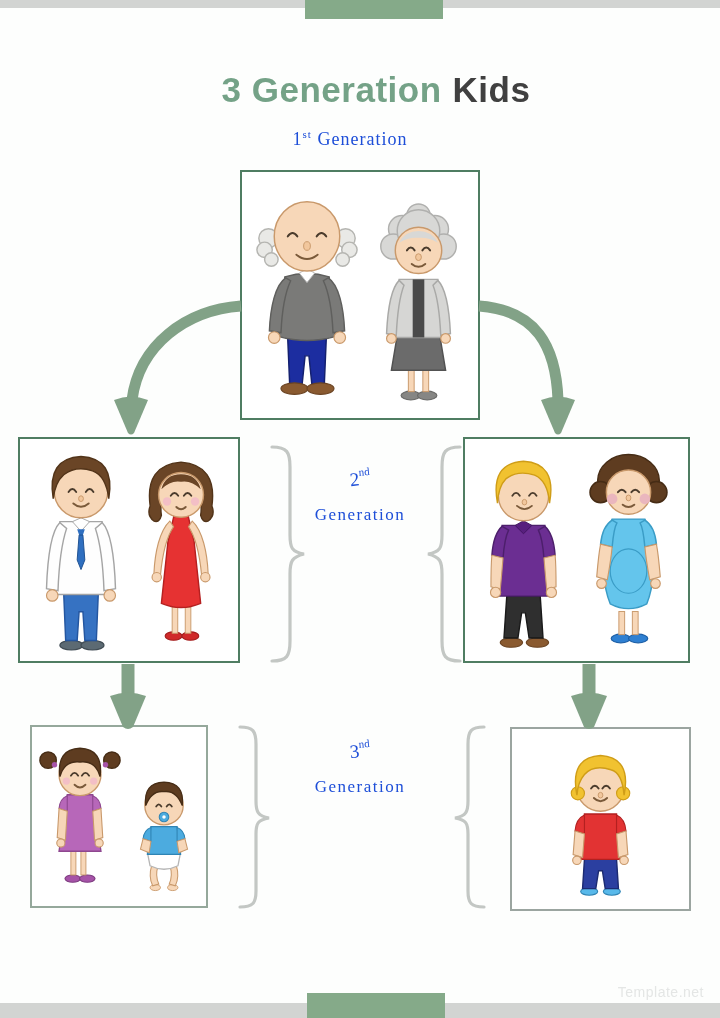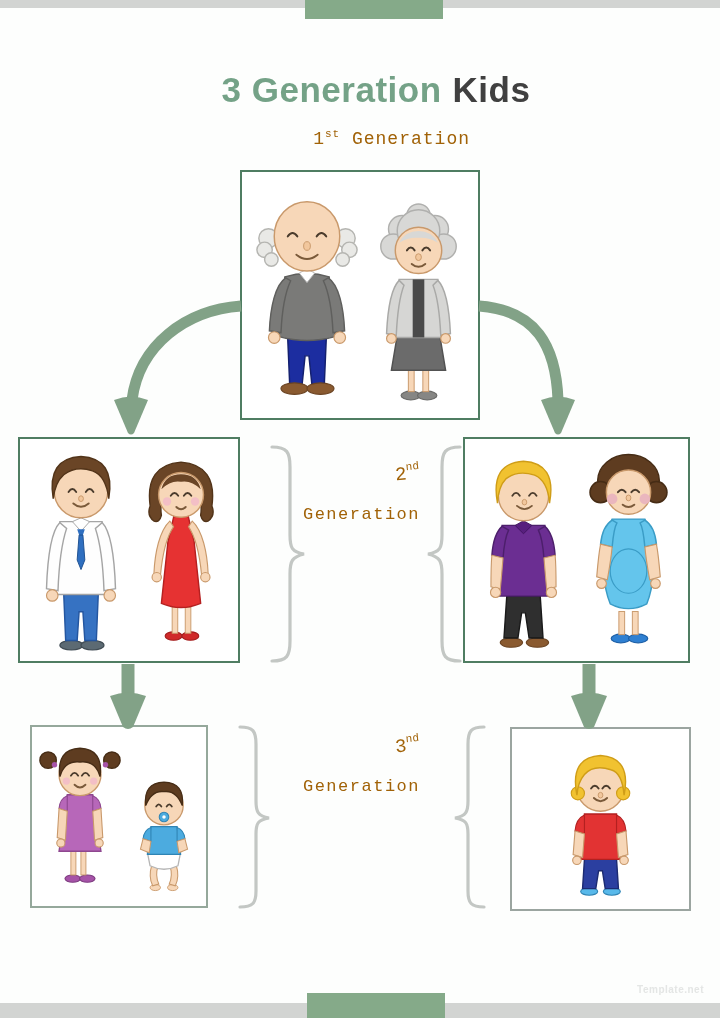--- a/index.html
+++ b/index.html
@@ -9,40 +9,40 @@
   .bar-top{top:0;height:8px;}
   .bar-bottom{top:1003px;height:15px;}
   .tab{position:absolute;background:#85aa89;}
   .tab-top{left:305px;top:0;width:138px;height:19px;}
   .tab-bottom{left:307px;top:993px;width:138px;height:25px;}
 
   .title{position:absolute;left:0;top:54px;width:720px;margin:16px;display:flex;justify-content:center;
          gap:11px;font-size:35px;font-weight:600;letter-spacing:.5px;}
   .t-green{color:#74a287}.t-light{color:#c9d0cb}.t-dark{color:#404040}
 
-  .gen-label{position:absolute;color:#a16207;text-align:right;font-family:Liberation Mono, monospace;}
+  .gen-label{position:absolute;color:#1d4ed8;text-align:center;font-family:Liberation Serif, serif;}
   .gen1-label{left:230px;top:128px;width:240px;font-size:18px;letter-spacing:1px;}
   .gen1-label sup{font-size:11px;}
   .mid-label{width:120px;}
   .gen2-label{left:300px;top:468px;}
   .gen3-label{left:300px;top:740px;}
   .num-line{font-size:19px;transform:rotate(-6deg);}
   .num-line sup{font-size:11px;position:relative;top:-2px;}
   .word-line{margin-top:15px;font-size:17px;letter-spacing:1.5px;}
 
   .family-box{position:absolute;background:#ffffff;display:flex;align-items:flex-end;justify-content:center;
               box-sizing:border-box;}
   .gen1-box{left:240px;top:170px;width:240px;height:250px;border:2.5px solid #4f7d62;gap:10px;padding-bottom:8px;}
   .gen2-left{left:18px;top:437px;width:222px;height:226px;border:2.5px solid #4f7d62;gap:8px;padding-bottom:10px;}
   .gen2-right{left:463px;top:437px;width:227px;height:226px;border:2.5px solid #4f7d62;gap:10px;padding-bottom:10px;}
   .gen3-left{left:30px;top:725px;width:178px;height:183px;border:2.5px solid #95a89b;gap:8px;padding-bottom:8px;}
   .gen3-right{left:510px;top:727px;width:181px;height:184px;border:2.5px solid #9ba5a0;padding-bottom:10px;}
 
   .overlay{position:absolute;left:0;top:0;pointer-events:none;}
-  .watermark{position:absolute;top:984px;right:16px;font-size:10px;color:#e4e6e5;letter-spacing:.5px;font-weight:bold;}
+  .watermark{position:absolute;top:984px;right:16px;font-size:14px;color:#e4e6e5;letter-spacing:.5px;}
 </style>
 </head>
 <body>
 
 <div class="page">
 
   <div class="bar bar-top"></div>
   <div class="tab tab-top"></div>
 
   <h1 class="title">

